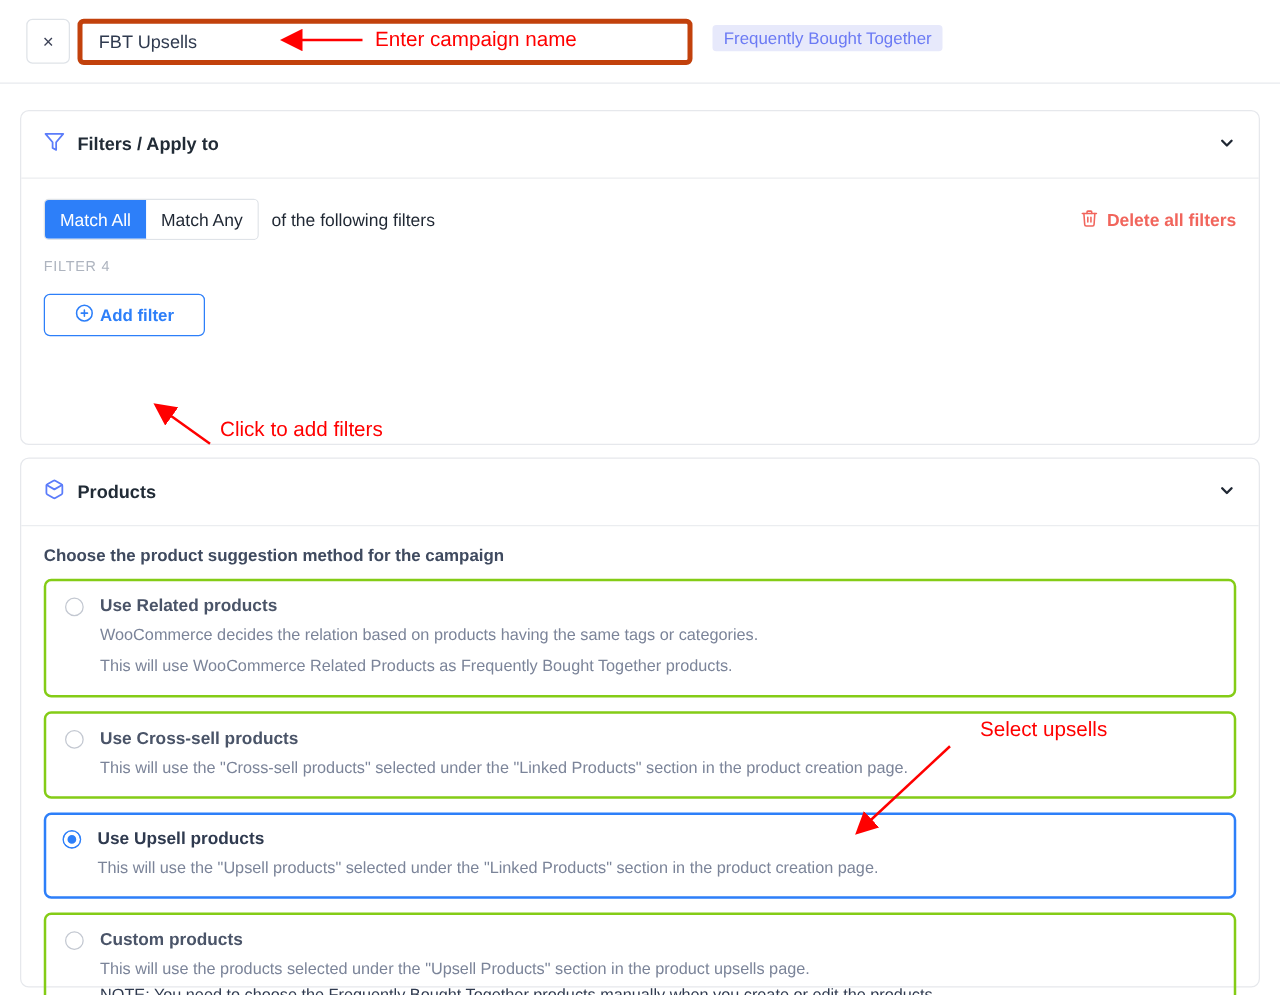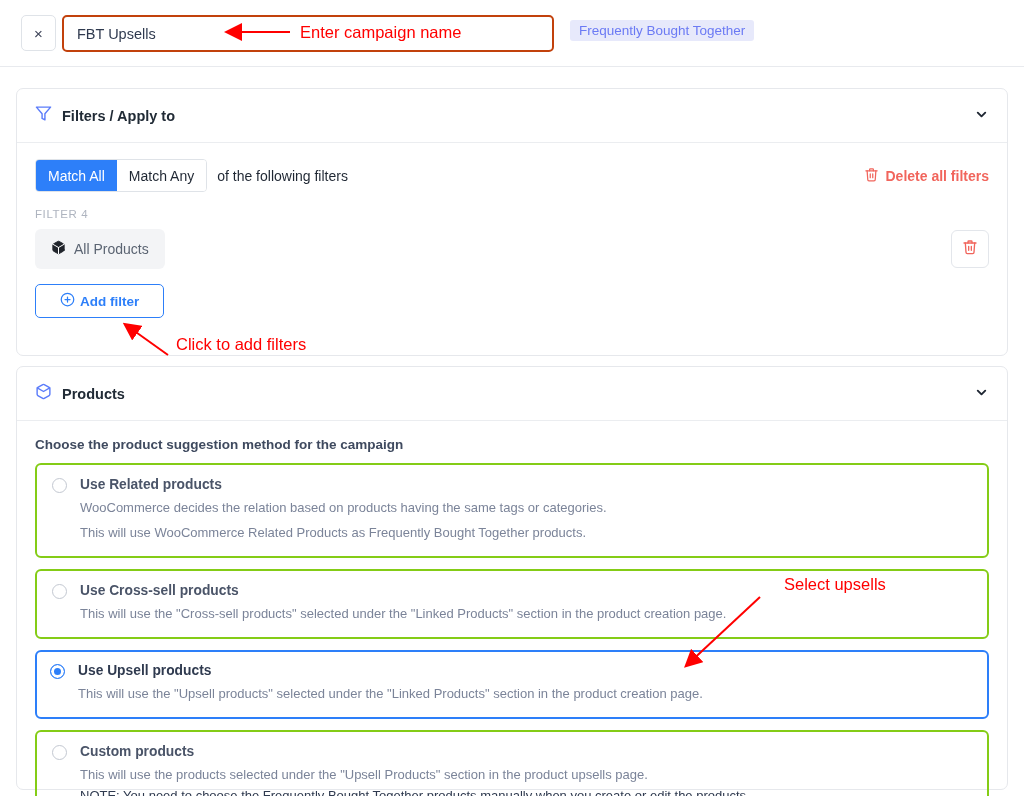--- a/index.html
+++ b/index.html
@@ -17,21 +17,21 @@
     background: #ffffff; border-bottom: 1px solid #e8eaee;
   }
   .close-btn {
     position: absolute; left: 21px; top: 15px; width: 35px; height: 36px;
     border: 1px solid #dfe3e8; border-radius: 5px; background: #fff;
     display: flex; align-items: center; justify-content: center;
     color: #3c4257; font-size: 15px; line-height: 1; cursor: pointer;
   }
   .name-field {
     position: absolute; left: 62px; top: 15px; width: 492px; height: 37px;
-    border: 2px solid #c2410c; border-radius: 5px; background: #fff;
+    border: 4px solid #c2410c; border-radius: 5px; background: #fff;
     font-family: "Liberation Sans", sans-serif;
     font-size: 14.5px; color: #2f3a4f; padding: 0 13px;
     outline: none;
   }
   .type-badge {
     position: absolute; left: 570px; top: 20px;
     background: #e7e9fb; color: #6b7af4;
     font-size: 13.5px; padding: 3px 9px; border-radius: 3px;
     white-space: nowrap;
   }
@@ -165,43 +165,20 @@
             <path d="M10 11v6M14 11v6"></path>
             <path d="M9 6V4a1 1 0 0 1 1-1h4a1 1 0 0 1 1 1v2"></path>
           </svg>
         </span>
         <span>Delete all filters</span>
       </span>
     </div>
 
     <div class="filter-label">FILTER 4</div>
 
-    <div class="chip-row">
-      <span class="chip">
-        <span>
-          <svg width="15" height="15" viewBox="0 0 24 24" fill="#20242b" stroke="#20242b" stroke-width="1.6" stroke-linecap="round" stroke-linejoin="round">
-            <path d="M21 16V8a2 2 0 0 0-1-1.73l-7-4a2 2 0 0 0-2 0l-7 4A2 2 0 0 0 3 8v8a2 2 0 0 0 1 1.73l7 4a2 2 0 0 0 2 0l7-4A2 2 0 0 0 21 16z"></path>
-            <polyline points="3.27 6.96 12 12.01 20.73 6.96" fill="none" stroke="#fff"></polyline>
-            <line x1="12" y1="22.08" x2="12" y2="12" stroke="#fff"></line>
-          </svg>
-        </span>
-        <span>All Products</span>
-      </span>
-
-      <span class="trash-btn">
-        <span>
-          <svg width="16" height="16" viewBox="0 0 24 24" fill="none" stroke="#f1655c" stroke-width="2" stroke-linecap="round" stroke-linejoin="round">
-            <polyline points="3 6 5 6 21 6"></polyline>
-            <path d="M19 6l-1 14a2 2 0 0 1-2 2H8a2 2 0 0 1-2-2L5 6"></path>
-            <path d="M10 11v6M14 11v6"></path>
-            <path d="M9 6V4a1 1 0 0 1 1-1h4a1 1 0 0 1 1 1v2"></path>
-          </svg>
-        </span>
-      </span>
-    </div>
 
     <span class="add-filter">
       <span>
         <svg width="15" height="15" viewBox="0 0 24 24" fill="none" stroke="#2d7ff9" stroke-width="2" stroke-linecap="round" stroke-linejoin="round">
           <circle cx="12" cy="12" r="10"></circle>
             <line x1="12" y1="8" x2="12" y2="16"></line>
           <line x1="8" y1="12" x2="16" y2="12"></line>
         </svg>
       </span>
       <span>Add filter</span>

